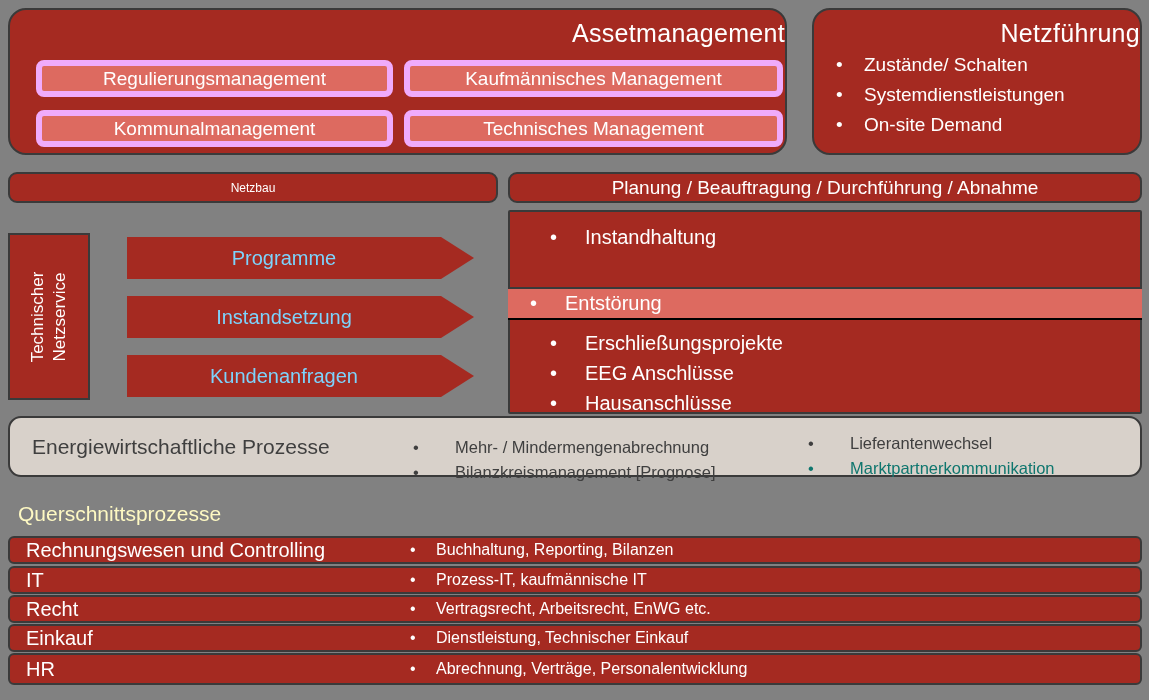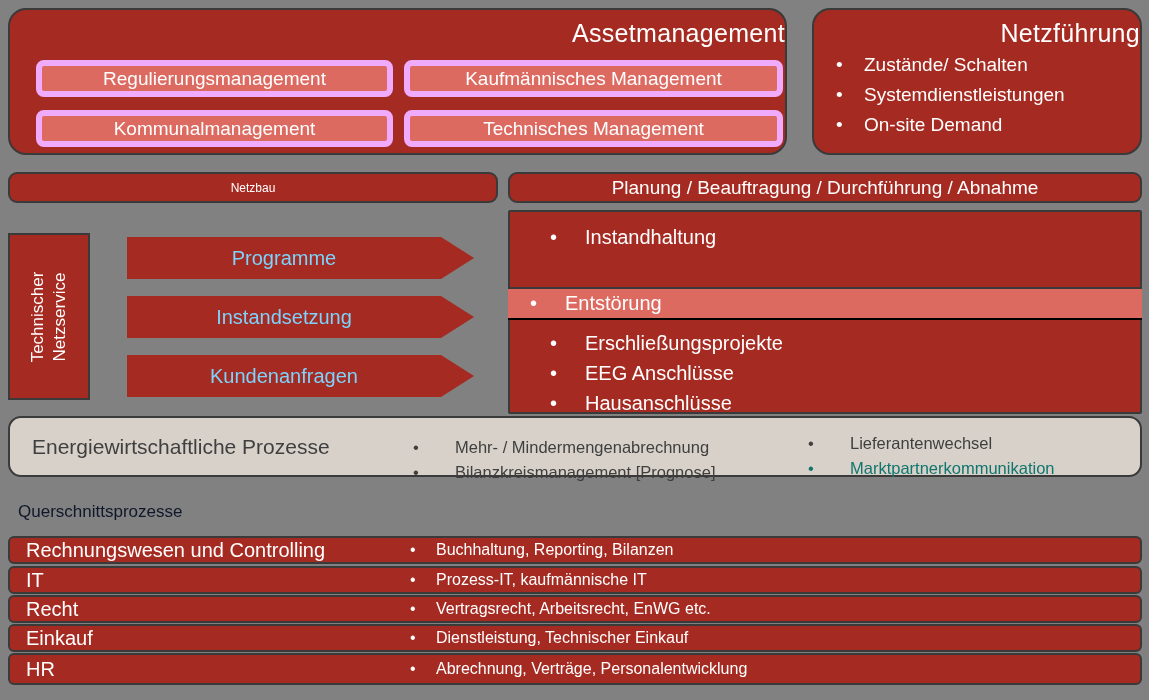--- a/index.html
+++ b/index.html
@@ -131,21 +131,21 @@
     font-size:16.5px;line-height:25px;
   }
   .energie-col li::before{content:"•";position:absolute;left:2px;}
   .energie-col1{left:393px;top:9px;}
   .energie-col2{left:788px;top:5px;}
   .energie-red{color:#0f766e;}
 
   
   .quer-title{
     position:absolute;left:18px;top:502px;
-    font-size:17px;color:#0f172a;
+    font-size:21px;color:#fef9c3;
   }
   .q-row{
     left:8px;width:1134px;height:28px;
     border-width:2px;
     display:flex;align-items:center;
   }
   .q-row-0{top:536px;}
   .q-row-1{top:566px;}
   .q-row-2{top:595px;}
   .q-row-3{top:624px;}

